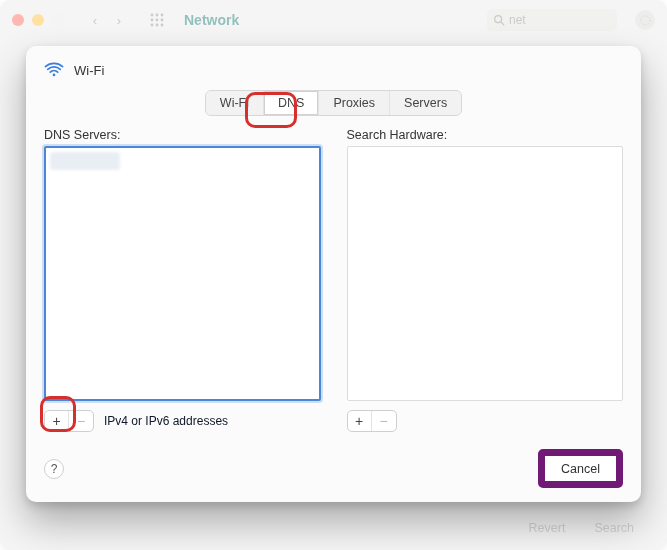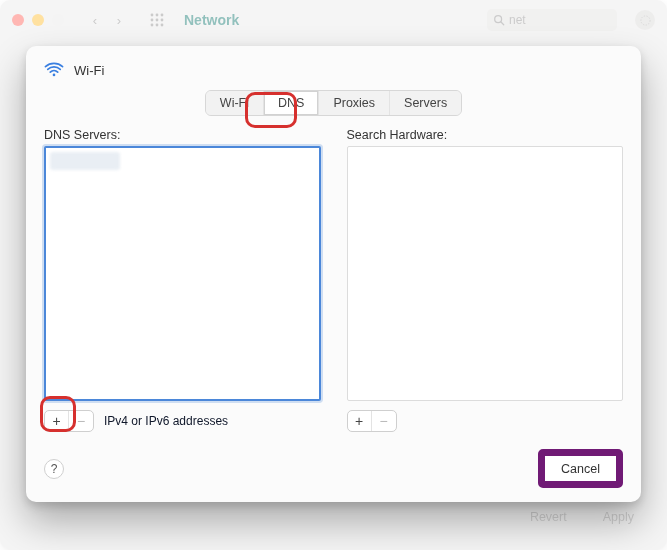--- a/index.html
+++ b/index.html
@@ -173,22 +173,22 @@
       border: 7px solid #701a75;
       border-radius: 5px;
       background: #ffffff;
       font-size: 12.5px; color: #333;
       display: flex; align-items: center; justify-content: center;
     }
     .bottom-bar {
       position: absolute;
       left: 0; right: 0; bottom: 0;
       height: 44px;
-      display: flex; justify-content: flex-end;
-      gap: 10px; padding: 0 20px;
+      display: flex; align-items: center; justify-content: flex-end;
+      gap: 3px; padding: 0 20px;
       z-index: 1;
     }
     .ghost-btn {
       height: 22px; padding: 0 12px;
       border-radius: 5px;
       color: #9d9d9d; font-size: 12.5px;
       display:flex;align-items:center;justify-content:center;
       border: 1px solid transparent;
     }
     .red-ring {
@@ -248,21 +248,21 @@
     </div>
     <div class="dotted-round">
       <svg viewBox="0 0 12 12" width="11" height="11">
         <circle cx="6" cy="6" r="5" fill="none" stroke="#a9a8a7" stroke-width="1" stroke-dasharray="1.5 1.5"></circle>
       </svg>
     </div>
   </div>
 
   <div class="bottom-bar">
     <div class="ghost-btn">Revert</div>
-    <div class="ghost-btn">Apply</div>
+    <div class="ghost-btn">Search</div>
   </div>
 
   <div class="overlay-dim"></div>
 </div>
 
 <div class="sheet">
   <div class="sheet-header">
     <svg class="wifi-icon" viewBox="0 0 24 24">
       <path d="M12 19.5a1.6 1.6 0 100-3.2 1.6 1.6 0 000 3.2z" fill="#3a7fe0"></path>
       <path d="M7.5 14.5a6.5 6.5 0 019 0" fill="none" stroke="#3a7fe0" stroke-width="2" stroke-linecap="round"></path>

